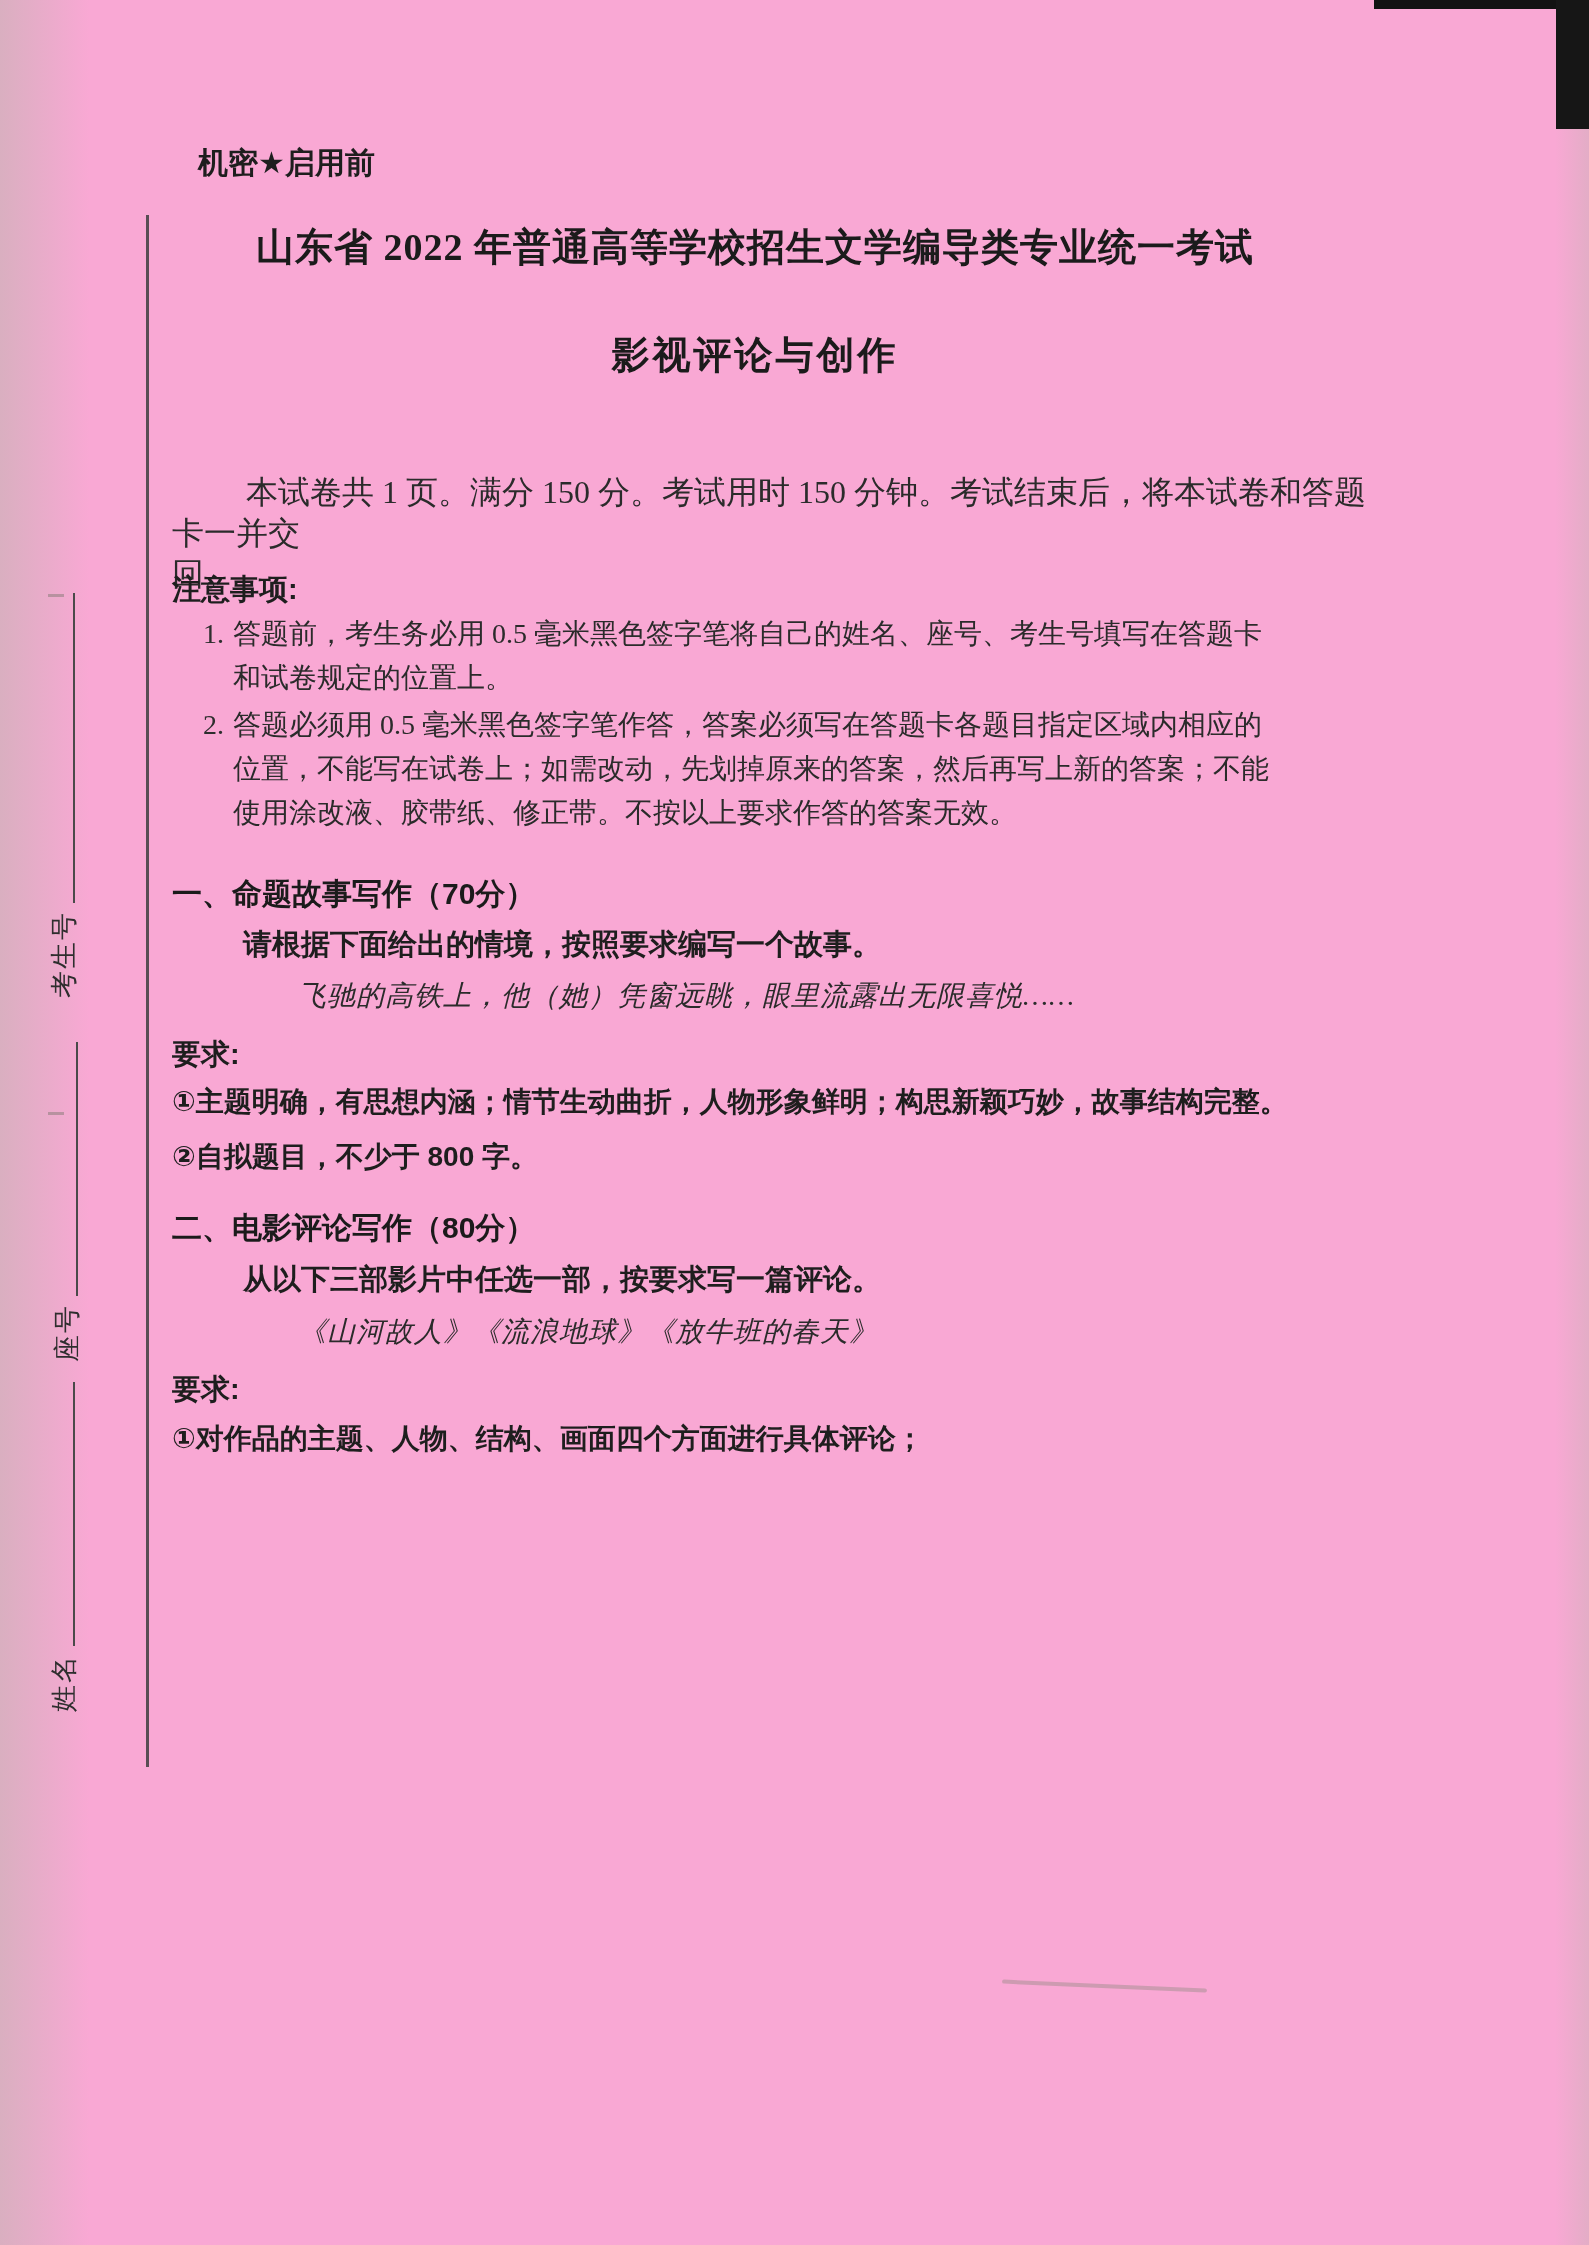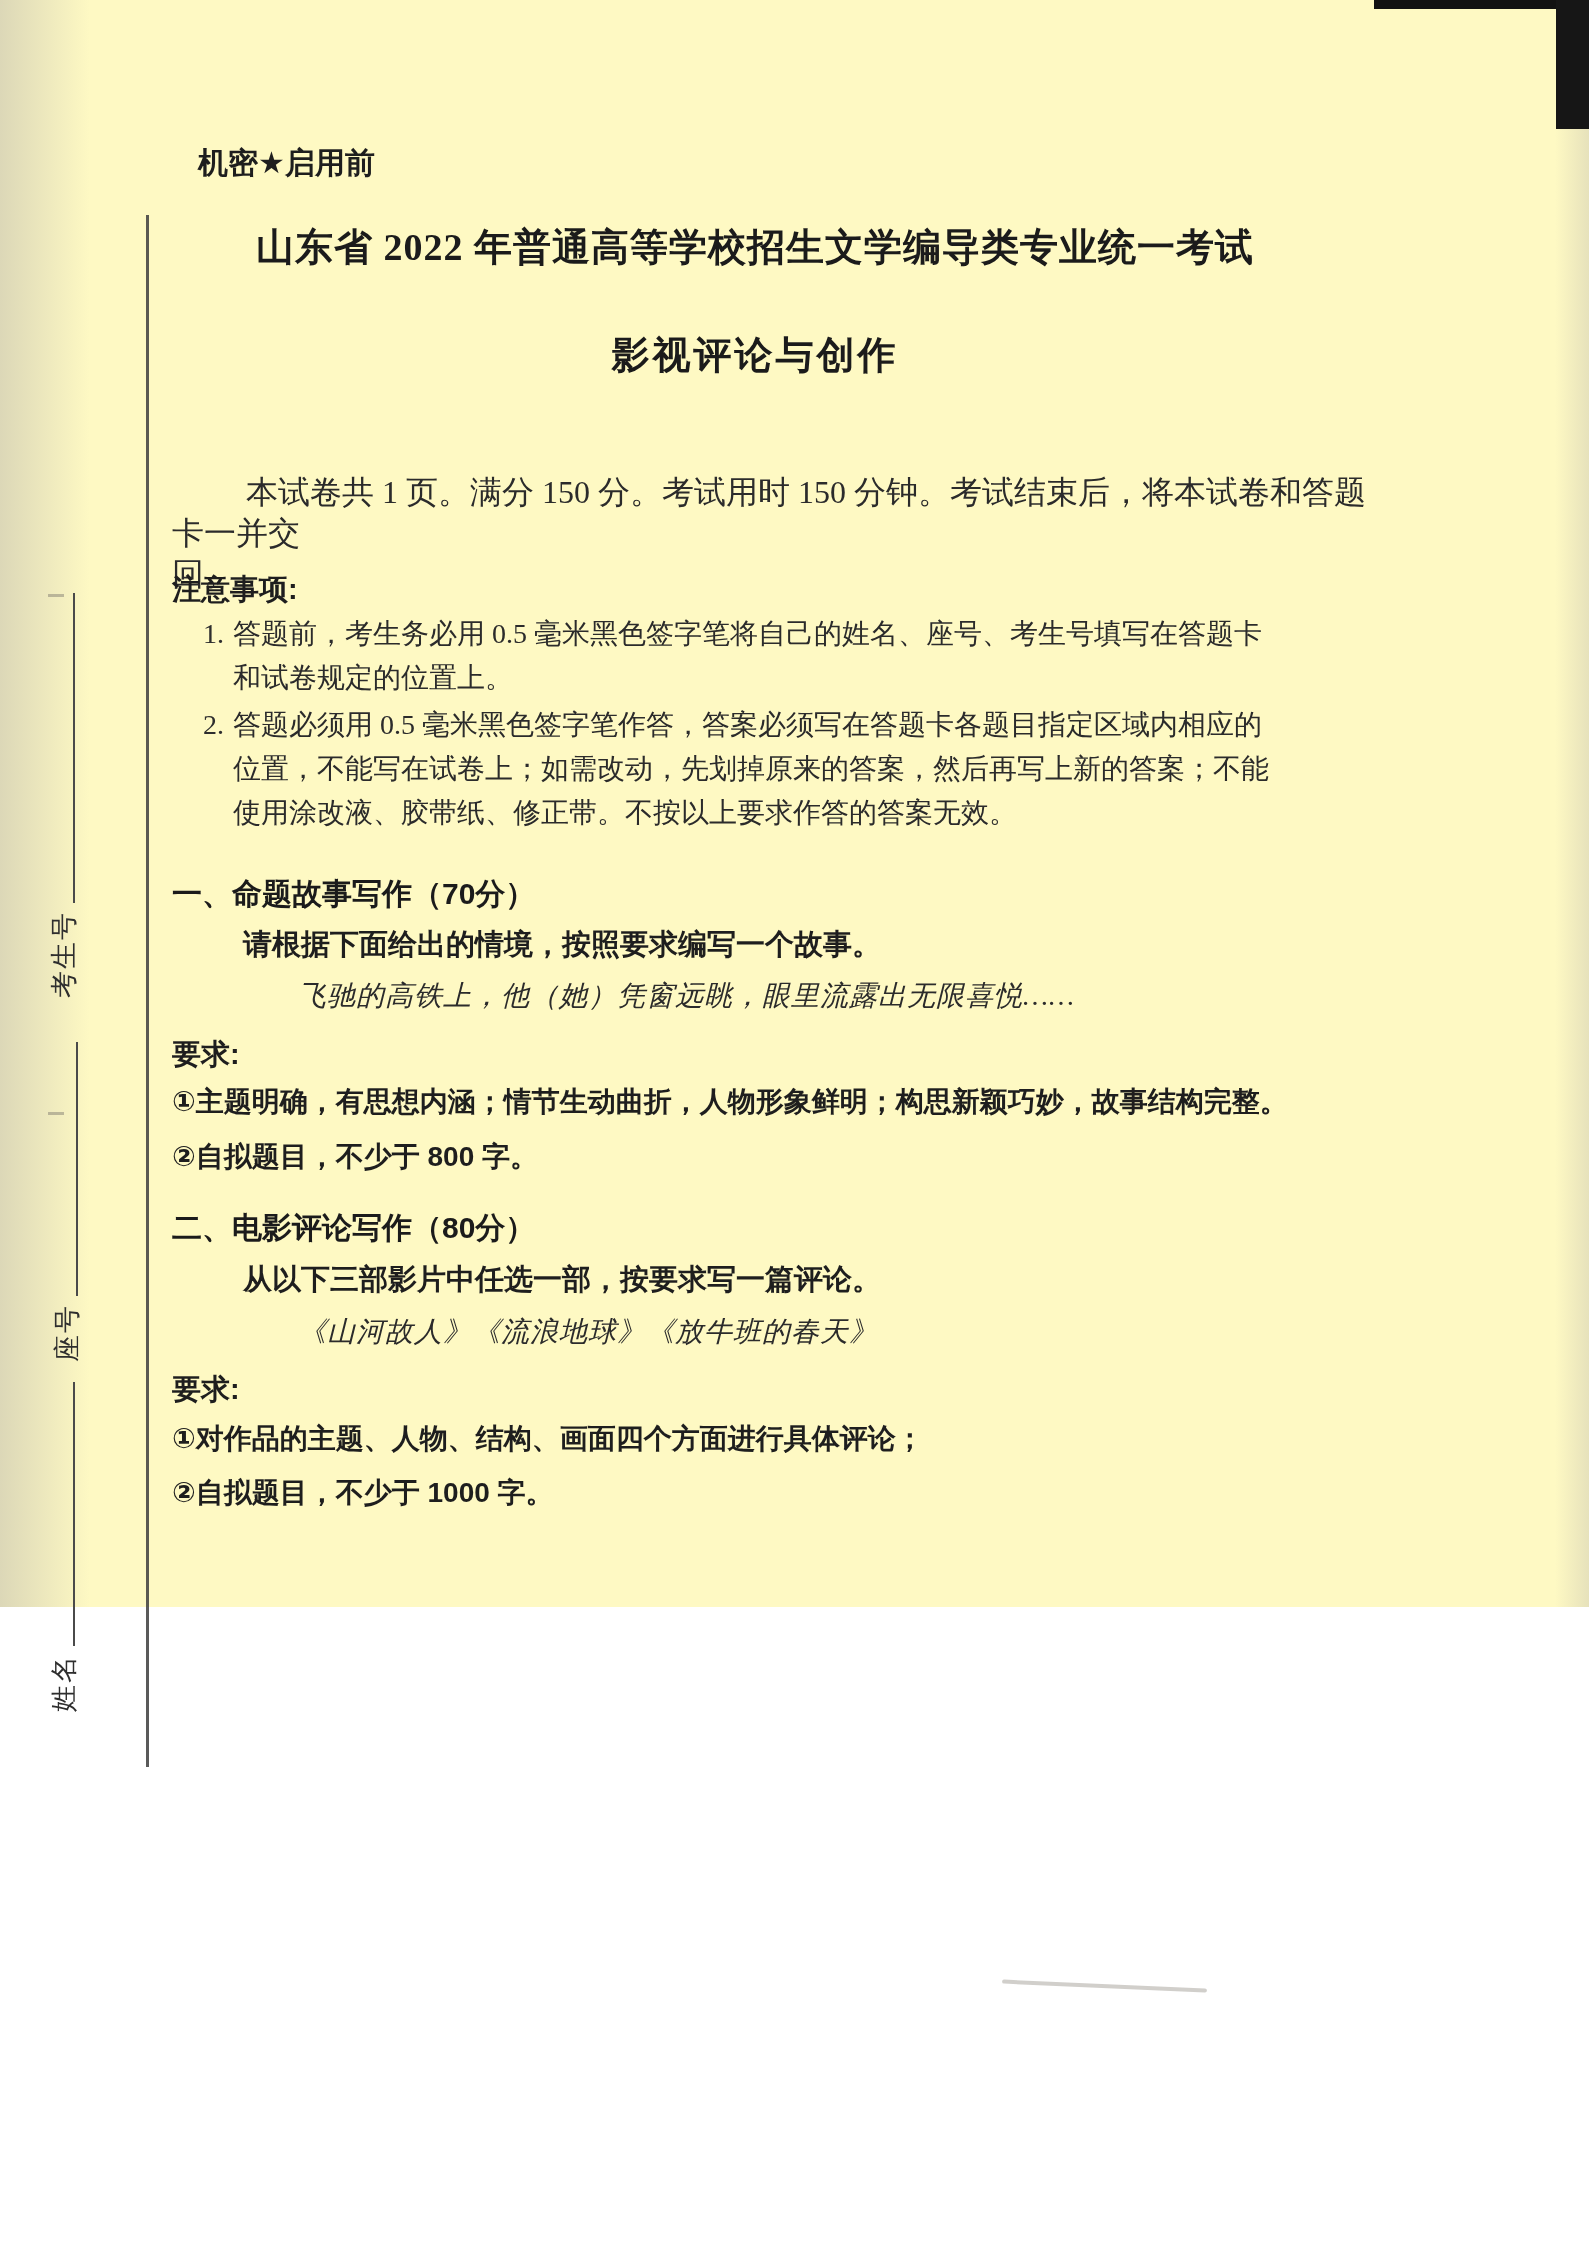--- a/index.html
+++ b/index.html
@@ -2,22 +2,22 @@
 <html><head>
 <meta charset="utf-8">
 <style>
   :root{
     --serif: "Liberation Serif","DejaVu Serif",serif;
     --sans: "Liberation Sans","DejaVu Sans",sans-serif;
   }
   html,body{margin:0;padding:0;}
   body{width:1589px;height:2245px;overflow:hidden;}
   .page{
-    position:relative;width:1589px;height:1607px;
-    background:#fef9c3;
+    position:relative;width:1589px;height:2245px;
+    background:#f9a8d4;
     font-family:var(--serif);
     color:#2e2e2e;
   }
   
   .edge-shadow-left{position:absolute;left:0;top:0;width:90px;height:100%;
     background:linear-gradient(90deg,rgba(186,182,172,.5),rgba(186,182,172,0));}
   .edge-shadow-right{position:absolute;right:0;top:0;width:34px;height:100%;
     background:linear-gradient(270deg,rgba(186,182,172,.35),rgba(186,182,172,0));}
   .scan-bar-top{position:absolute;left:1374px;top:0;width:215px;height:9px;background:#121212;}
   .scan-bar-right{position:absolute;left:1556px;top:0;width:33px;height:129px;background:#161616;}
@@ -120,21 +120,20 @@
   <div class="sec-prompt s1p">飞驰的高铁上，他（她）凭窗远眺，眼里流露出无限喜悦……</div>
   <div class="req-title s1rt">要求:</div>
   <div class="req-line s1r1">①主题明确，有思想内涵；情节生动曲折，人物形象鲜明；构思新颖巧妙，故事结构完整。</div>
   <div class="req-line s1r2">②自拟题目，不少于 800 字。</div>
 
   <div class="sec-heading s2h">二、电影评论写作（80分）</div>
   <div class="sec-instruction s2i">从以下三部影片中任选一部，按要求写一篇评论。</div>
   <div class="sec-prompt s2p">《山河故人》《流浪地球》《放牛班的春天》</div>
   <div class="req-title s2rt">要求:</div>
   <div class="req-line s2r1">①对作品的主题、人物、结构、画面四个方面进行具体评论；</div>
-  <div class="req-line s2r2">②自拟题目，不少于 1000 字。</div>
 
   <div class="border-line"></div>
 
   <div class="vlabel vlab-candidate">
     <span class="vl-text">考生号</span>
     <span class="vl-line"></span>
   </div>
 
   <div class="vlabel vlab-seat">
     <span class="vl-text">座号</span>

